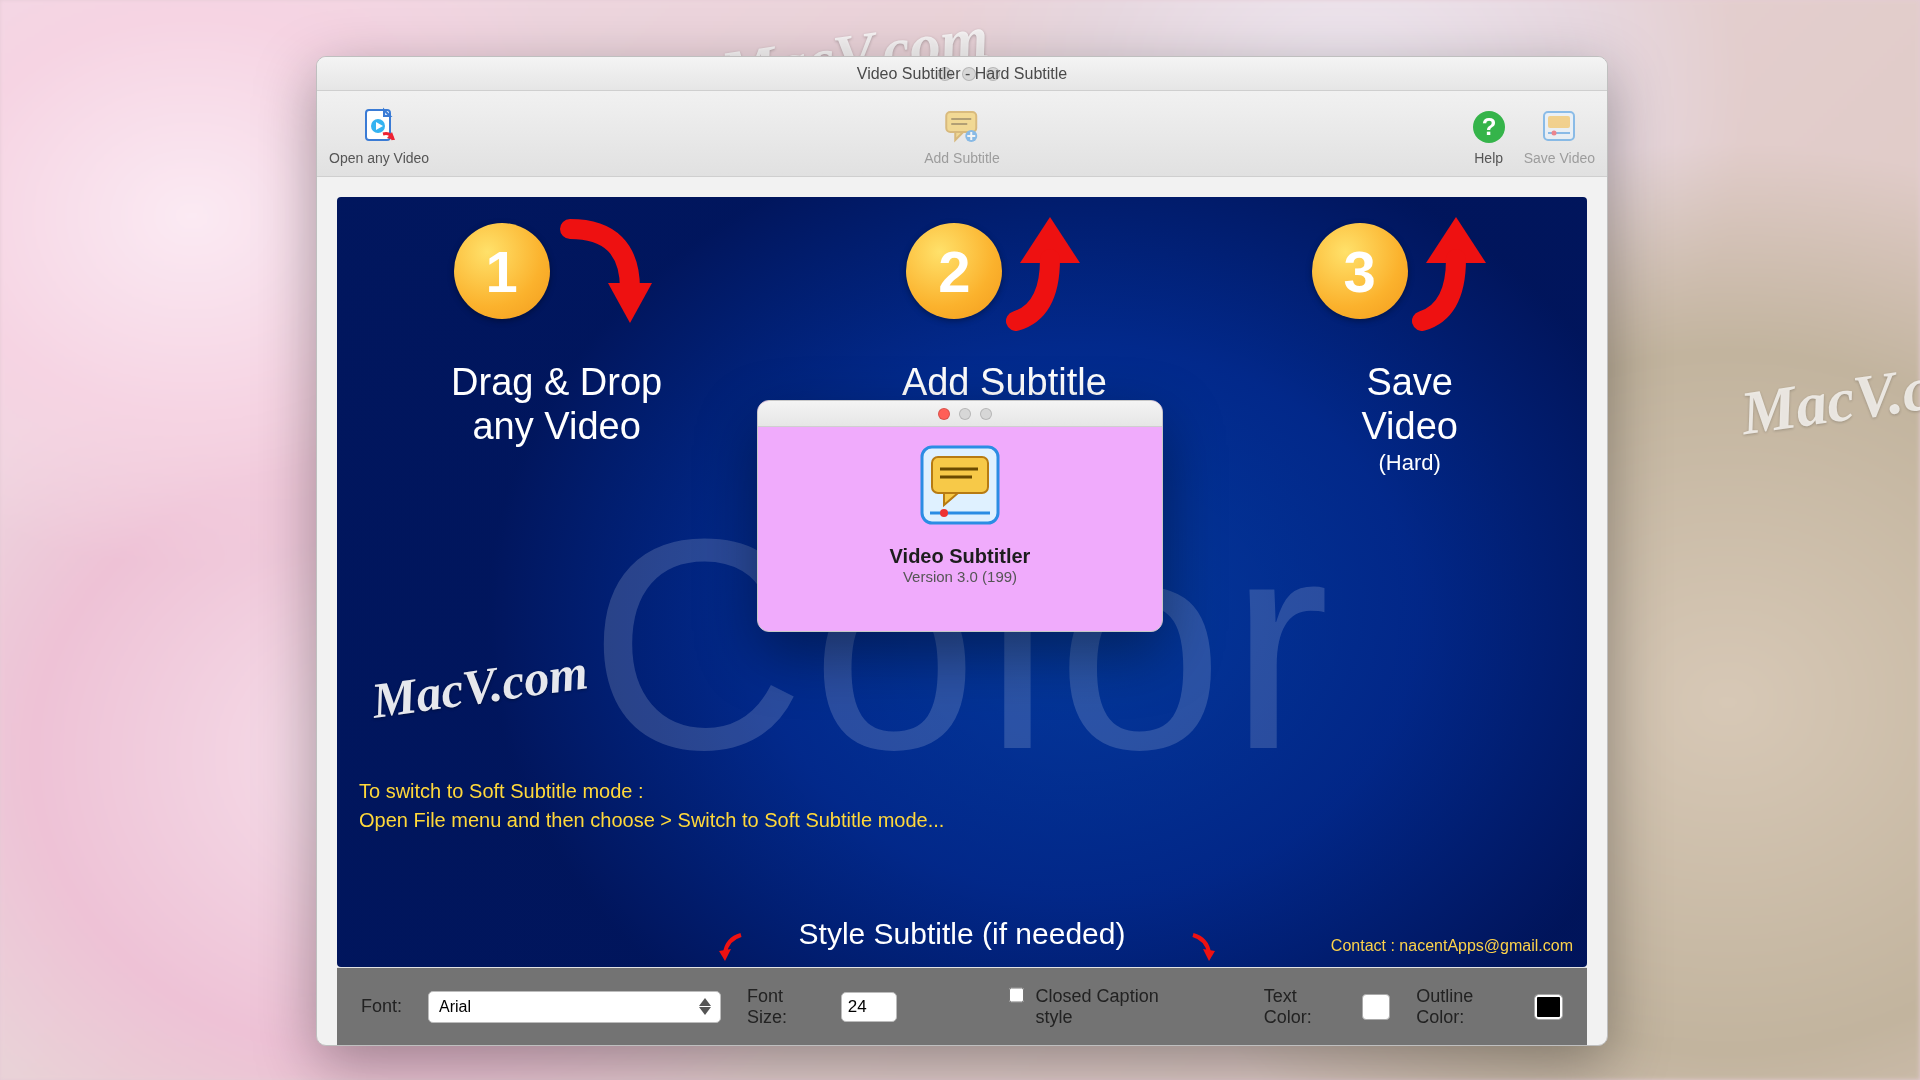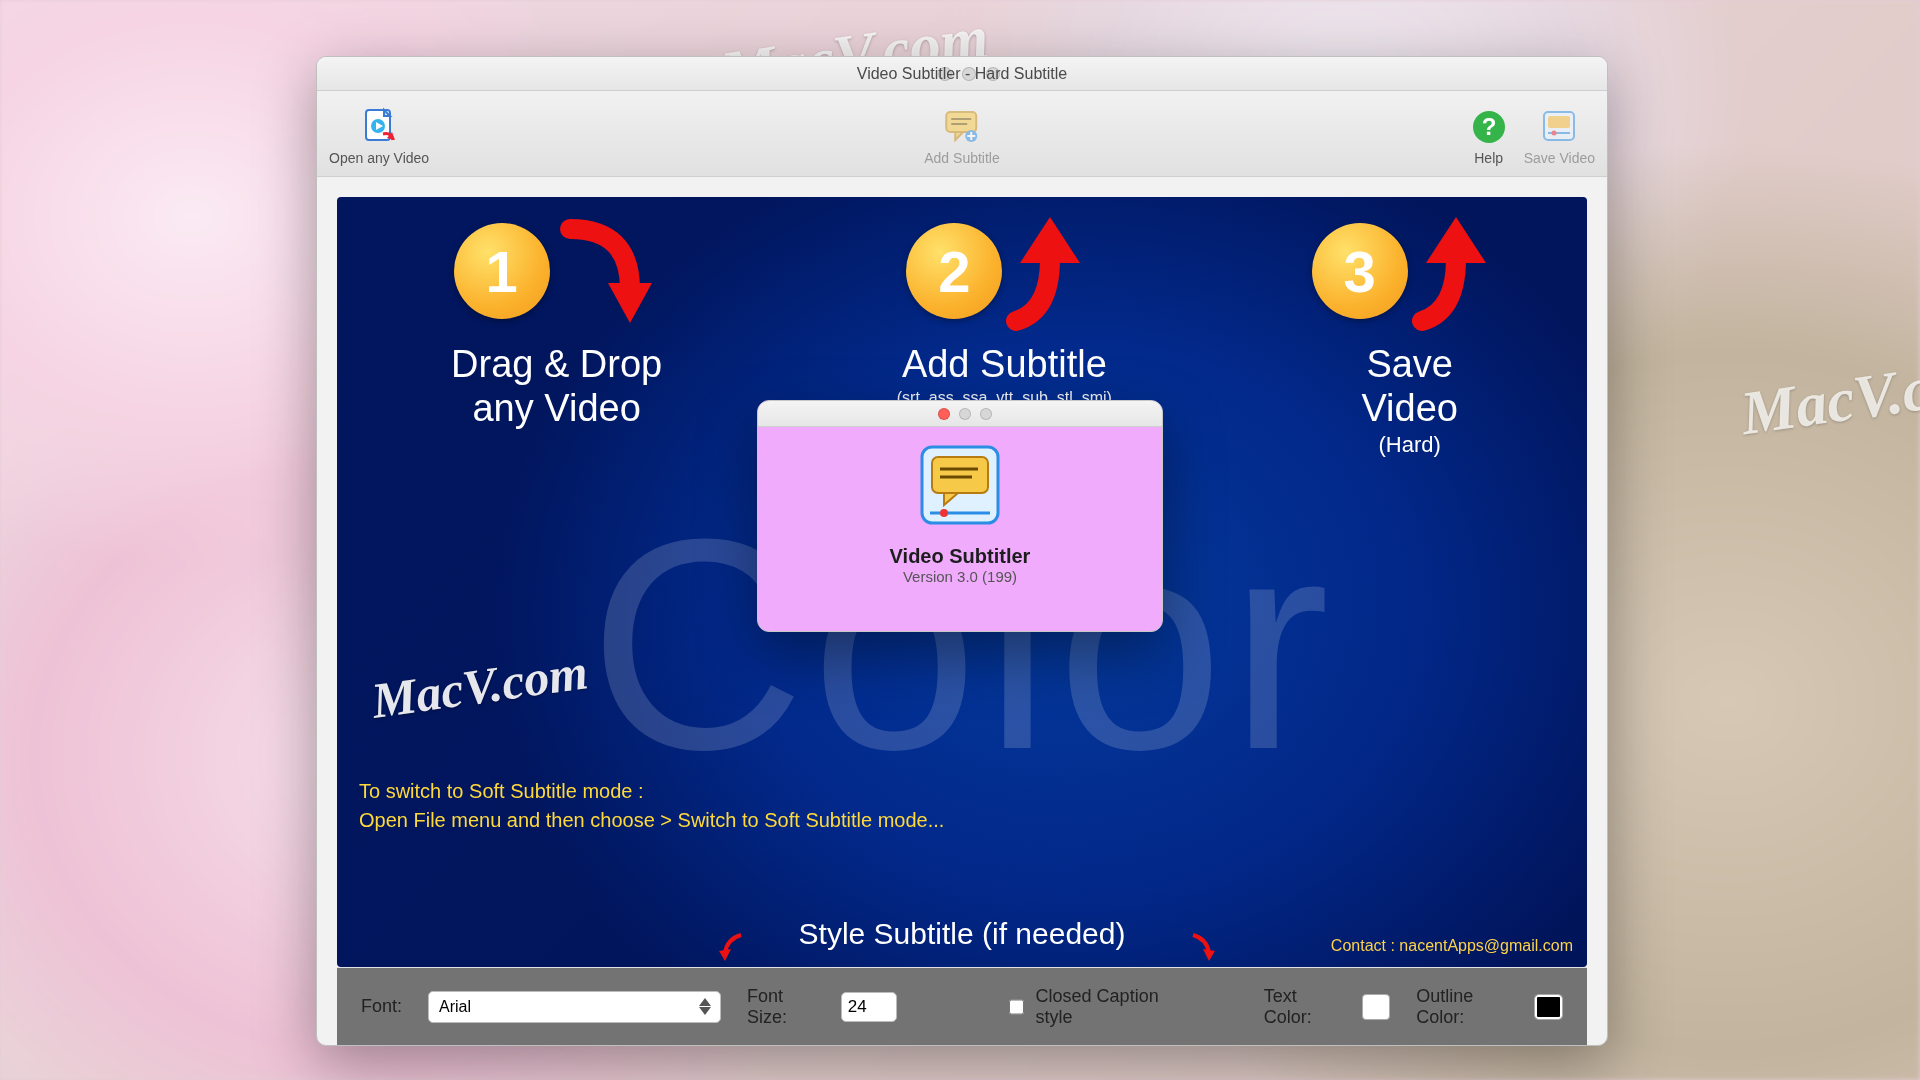--- a/index.html
+++ b/index.html
@@ -96,21 +96,21 @@
   .steps { position:absolute; inset:0; padding: 14px 20px 0; display:flex; justify-content:space-between; }
   .step { color:#fff; text-align:center; width: 33%; }
   .step-top { display:flex; justify-content:center; align-items:center; gap:0; }
   .badge {
     width: 96px; height: 96px; border-radius:50%;
     background: radial-gradient(circle at 35% 30%, #ffe16a, #fbb22d 60%, #f29b1c);
     display:flex; align-items:center; justify-content:center;
     font-size: 58px; font-weight: 700; color:#fff;
     box-shadow: 0 2px 6px rgba(0,0,0,0.35);
   }
-  .step h2 { margin-top: 12px; font-size: 38px; font-weight: 400; line-height: 1.15; }
+  .step h2 { margin-top: 30px; font-size: 38px; font-weight: 400; line-height: 1.15; }
   .step .sub { font-size: 22px; margin-top: 2px; }
   .step .subn { font-size: 16px; margin-top: 2px; opacity:.95; }
 
   .hint {
     position:absolute; left: 22px; bottom: 132px;
     color: #ffd83a; font-size: 20px; line-height: 1.45;
   }
   .style-label {
     position:absolute; left:50%; bottom: 16px; transform:translateX(-50%);
     color:#fff; font-size: 30px;
@@ -144,21 +144,21 @@
   .stepper-arrows {
     position:absolute; right:4px; top:50%; transform:translateY(-50%);
     width:18px; height:24px; display:flex; flex-direction:column; justify-content:center; gap:1px;
     pointer-events:none;
   }
   .stepper-arrows svg{display:block}
   input.size-inp {
     background:#fff; border:1px solid #bcbcbc; border-radius:5px;
     height: 30px; width: 56px; padding: 0 6px; font-size:17px;
   }
-  .chk-wrap { display:flex; align-items:center; gap:12px; }
+  .chk-wrap { display:flex; align-items:flex-start; gap:12px; }
   input[type=checkbox]{ width:18px;height:18px; }
   .swatch {
     width: 34px; height: 26px; border:1px solid #aaa; border-radius:4px;
     box-shadow: inset 0 0 0 2px #fff;
   }
 
   
   .tiny-arrow { position:absolute; bottom: 6px; width: 30px; height: 30px; }
 
   

